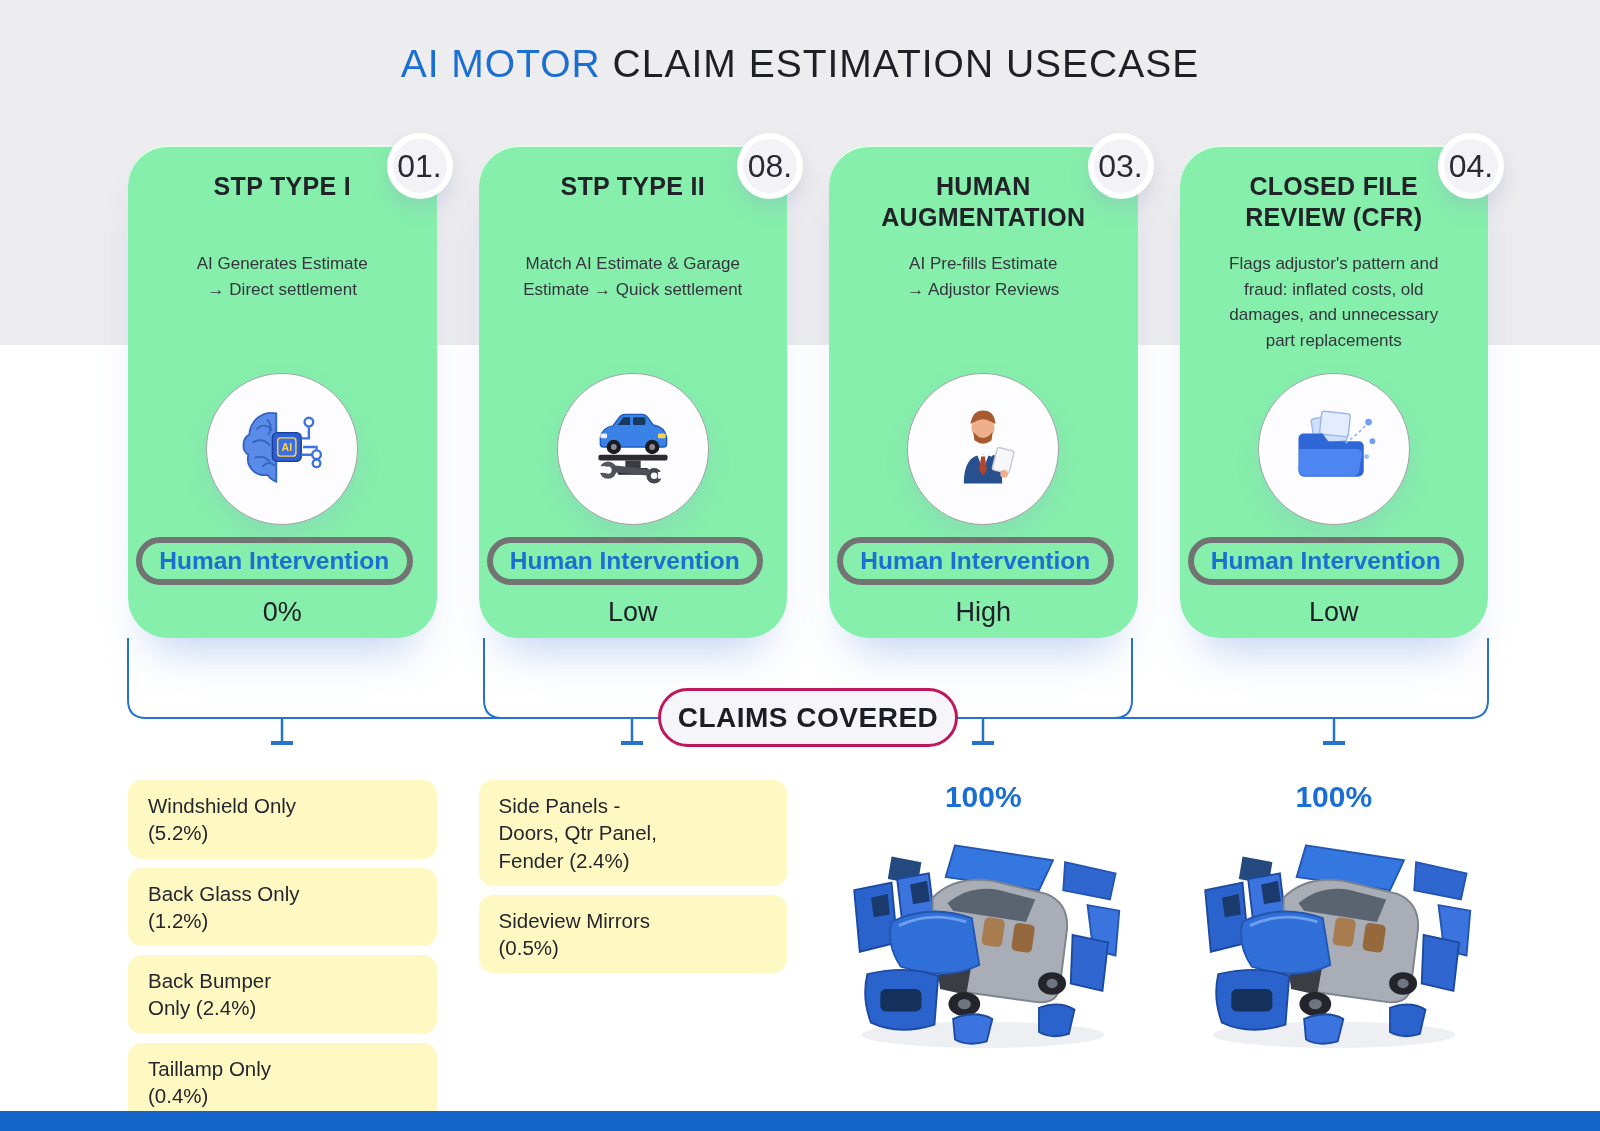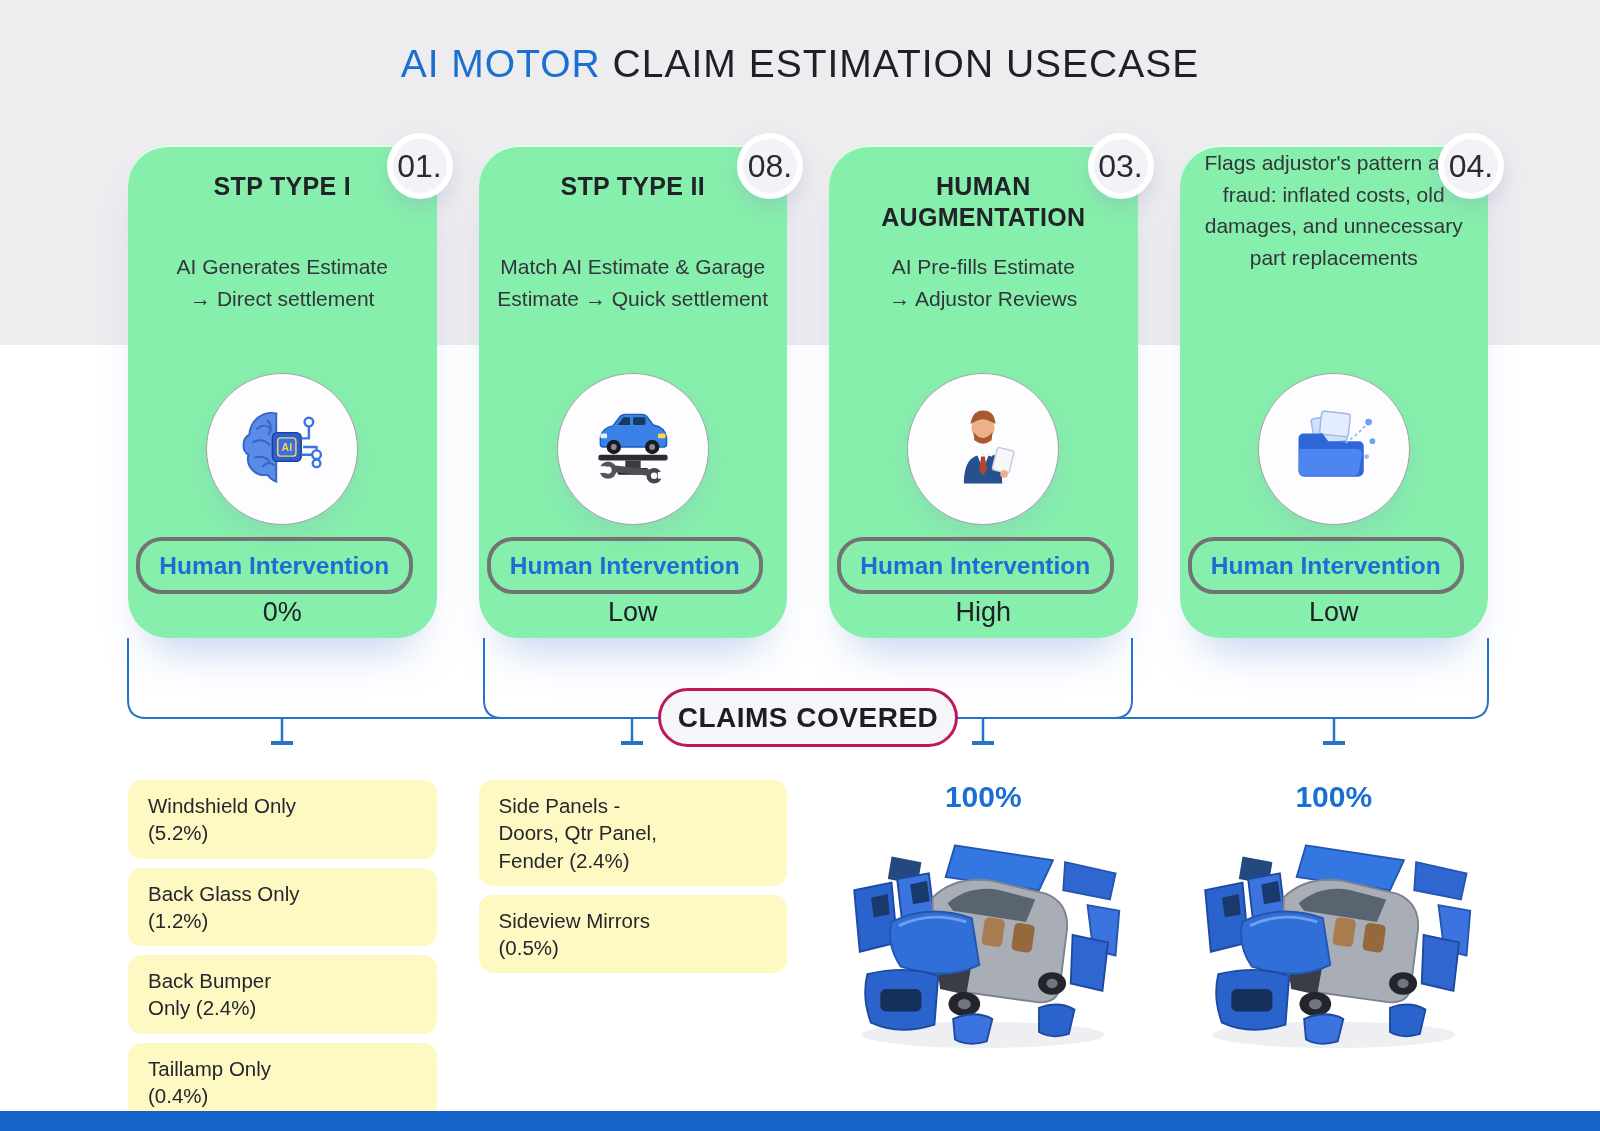--- a/index.html
+++ b/index.html
@@ -27,32 +27,32 @@
     background:#F3F3F7; border:6px solid #FFFFFF; box-shadow:0 10px 18px rgba(140,150,190,.25);
     display:flex; align-items:center; justify-content:center;
     font-size:32px; font-weight:500; color:#2A2A32;
   }
   .card-title {
     margin:26px 14px 0 14px; height:78px; text-align:center;
     font-size:25px; font-weight:700; letter-spacing:.3px; color:#222229;
     line-height:1.25; white-space:pre-line; display:flex; align-items:flex-start; justify-content:center;
   }
   .card-desc {
-    margin:2px 12px 0 12px; text-align:center; font-size:21px; color:#35353D;
+    margin:2px 12px 0 12px; text-align:center; font-size:17px; color:#35353D;
     line-height:1.5; white-space:pre-line;
   }
   .icon-circle {
     position:absolute; left:50%; top:228px; transform:translateX(-50%);
     width:152px; height:152px; border-radius:50%; background:#FDFDFF;
     border:1px solid #a3a3a3; box-shadow:0 12px 22px rgba(140,155,200,.18);
     display:flex; align-items:center; justify-content:center;
   }
   .pill {
-    position:absolute; left:8px; right:24px; top:392px; height:57px;
-    border:4px solid #737373; border-radius:26px; background:transparent;
+    position:absolute; left:8px; right:24px; top:392px; height:48px;
+    border:6px solid #737373; border-radius:26px; background:transparent;
     display:flex; align-items:center; justify-content:center; cursor:pointer;
     font-family:"Liberation Sans", sans-serif;
     font-size:24.5px; font-weight:700; color:#1B6FD3;
   }
   .card-value {
     position:absolute; left:0; right:0; top:452px; text-align:center;
     font-size:27px; font-weight:500; color:#202028;
   }
 
   
@@ -168,20 +168,22 @@
             <circle cx="72" cy="78" r="4" fill="#EEB08C"></circle>
           </svg>
         </span>
       </div>
       <button class="pill">Human Intervention</button>
       <div class="card-value">High</div>
     </div>
 
     <div class="card">
       <div class="badge">04.</div>
+      <div class="card-title">CLOSED FILE
+REVIEW (CFR)</div>
       <div class="card-desc">Flags adjustor's pattern and
 fraud: inflated costs, old
 damages, and unnecessary
 part replacements</div>
       <div class="icon-circle">
         <span>
           <svg width="96" height="96" viewBox="0 0 100 100">
             <rect x="28" y="18" width="34" height="28" rx="3" transform="rotate(-10 45 32)" fill="#CFE0FF" stroke="#9DB8E8" stroke-width="1.5"></rect>
             <rect x="36" y="14" width="30" height="24" rx="3" transform="rotate(6 51 26)" fill="#E3EDFF" stroke="#9DB8E8" stroke-width="1.5"></rect>
             <path d="M18 36 h20 l6 8 h32 a5 5 0 0 1 5 5 v26 a6 6 0 0 1 -6 6 H19 a6 6 0 0 1 -6 -6 V41 a5 5 0 0 1 5 -5 z" fill="#2F66D8"></path>

